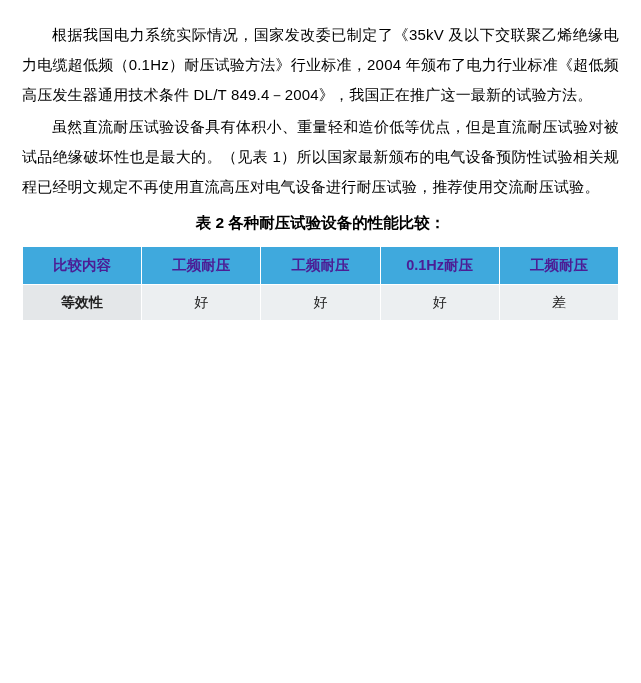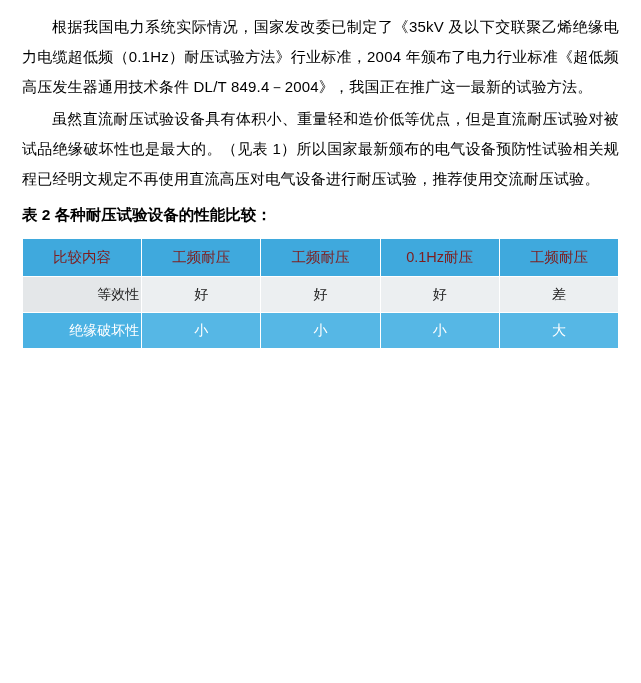--- a/index.html
+++ b/index.html
@@ -12,35 +12,35 @@
     height: 683px;
     font-family: "Liberation Sans", "DejaVu Sans", sans-serif;
     color: #000000;
     overflow: hidden;
   }
   .page {
     position: relative;
     width: 641px;
     height: 683px;
     box-sizing: border-box;
-    padding: 12px 22px 0 22px;
+    padding: 20px 22px 0 22px;
   }
   .para {
     font-size: 15px;
     line-height: 30px;
     text-align: justify;
     text-justify: inter-ideograph;
     margin: 0 0 2px 0;
     letter-spacing: 0.2px;
   }
   .indent {
     text-indent: 2em;
   }
   .table-caption {
-    text-align: left;
+    text-align: center;
     font-size: 15.5px;
     line-height: 30px;
     margin: 6px 0 8px 0;
     font-weight: bold;
   }
   table.compare {
     border-collapse: collapse;
     width: 100%;
     table-layout: fixed;
   }
@@ -48,36 +48,35 @@
   table.compare td {
     border: 1px solid #ffffff;
     text-align: center;
     font-size: 14px;
     height: 36px;
     padding: 0 2px;
     box-sizing: border-box;
   }
   table.compare thead th {
     background: #3fa9dd;
-    color: #7f1d1d;
-    font-weight: normal;
+    color: #4c1d95;
+    font-weight: bold;
     font-size: 14.5px;
     height: 38px;
   }
   table.compare tbody tr.odd td {
     background: #eceff1;
     color: #222222;
   }
   table.compare tbody tr.even td {
     background: #56b7e5;
     color: #ffffff;
   }
   table.compare tbody td.rowhead {
-    font-weight: normal;
-    text-align: right;
+    font-weight: bold;
   }
   table.compare tbody tr.odd td.rowhead {
     background: #e4e7e9;
   }
   table.compare tbody tr.even td.rowhead {
     background: #4bb2e3;
   }
 </style>
 </head>
 <body>
@@ -102,23 +101,16 @@
       </tr>
     </thead>
     <tbody>
       <tr class="odd">
         <td class="rowhead">等效性</td>
         <td>好</td>
         <td>好</td>
         <td>好</td>
         <td>差</td>
       </tr>
-      <tr class="even">
-        <td class="rowhead">绝缘破坏性</td>
-        <td>小</td>
-        <td>小</td>
-        <td>小</td>
-        <td>大</td>
-      </tr>
     </tbody>
   </table>
 
 </div>
 
 </body></html>

